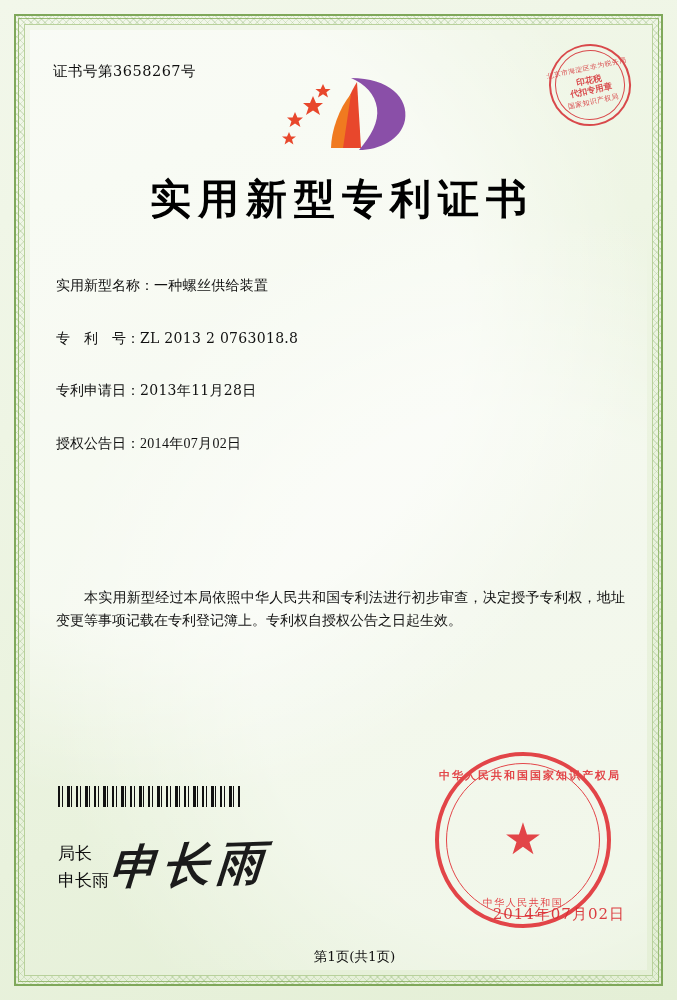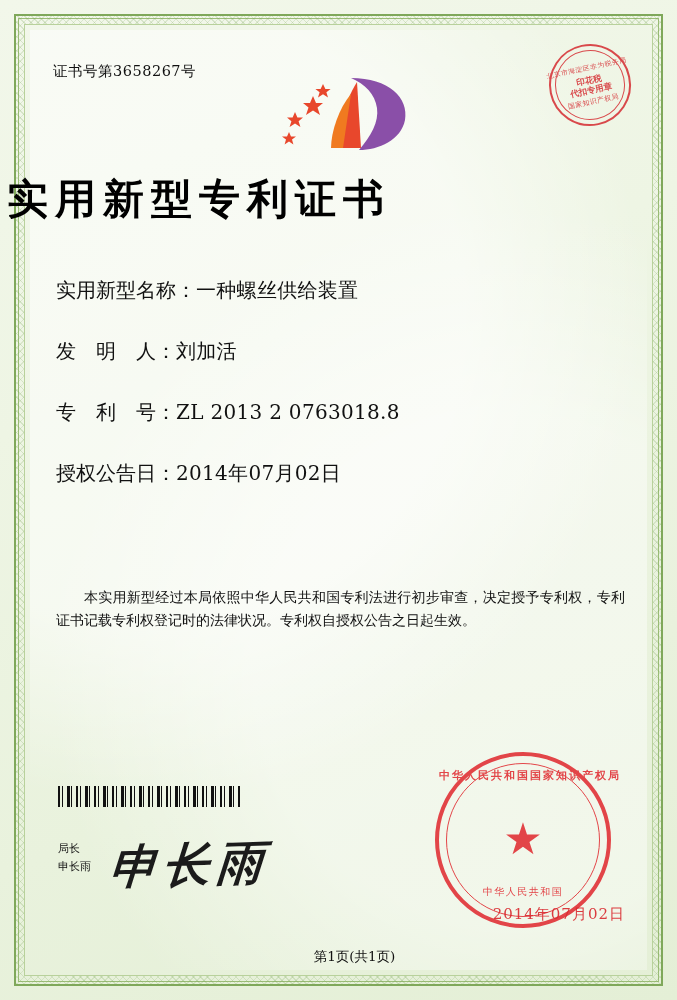--- a/index.html
+++ b/index.html
@@ -140,43 +140,44 @@
     height: 90px;
     display: flex;
     align-items: center;
     justify-content: center;
   }
 
   .title {
     position: absolute;
     left: 0; right: 0;
     top: 172px;
+    text-align: center;
     font-size: 41px;
     font-weight: bold;
     letter-spacing: 7px;
     color: #000;
     font-family: "DejaVu Serif", "Liberation Serif", serif;
     text-indent: 7px;
   }
 
   .fields {
     position: absolute;
     left: 56px;
     top: 276px;
     right: 56px;
   }
   .field-row {
-    font-size: 20px;
+    font-size: 14px;
     line-height: 1.4;
     margin-bottom: 33px;
     white-space: nowrap;
     color: #111;
     font-family: "DejaVu Serif", "Liberation Serif", serif;
   }
-  .field-row:last-child { margin-bottom: 16px; }
+  .field-row:last-child { margin-bottom: 16px; font-family: Liberation Serif, serif; }
   .field-label { letter-spacing: 0px; }
   .field-value { letter-spacing: 0.3px; }
 
   .redacted {
     display: inline-block;
     vertical-align: middle;
     position: relative;
     width: 205px;
     height: 19px;
     margin-left: 2px;
@@ -219,21 +220,21 @@
         #111 0 2px, transparent 2px 4px, #111 4px 5px, transparent 5px 9px,
         #111 9px 12px, transparent 12px 13px, #111 13px 14px, transparent 14px 18px);
   }
 
   .signature-block {
     position: absolute;
     left: 58px;
     top: 840px;
   }
   .sig-labels {
-    font-size: 11px;
+    font-size: 17px;
     line-height: 1.6;
     color: #111;
     font-family: "DejaVu Serif", "Liberation Serif", serif;
   }
   .sig-handwriting {
     position: absolute;
     left: 110px;
     top: 834px;
     font-size: 47px;
     font-family: "DejaVu Serif", "Liberation Serif", serif;
@@ -280,21 +281,21 @@
     text-align: center;
     font-size: 11px;
     font-weight: bold;
     letter-spacing: 2px;
     font-family: "DejaVu Sans", "Liberation Sans", sans-serif;
     white-space: nowrap;
   }
   .seal-bottom .arc-text-bottom {
     position: absolute;
     left: 0; right: 0;
-    bottom: 25px;
+    bottom: 14px;
     text-align: center;
     font-size: 10px;
     letter-spacing: 1.5px;
     font-family: "DejaVu Sans", "Liberation Sans", sans-serif;
     white-space: nowrap;
   }
   .seal-date {
     position: absolute;
     right: 52px;
     bottom: 76px;
@@ -357,32 +358,32 @@
     </svg>
   </div>
 
   <div class="title">实用新型专利证书</div>
 
   <div class="fields">
     <div class="field-row">
       <span class="field-label">实用新型名称：</span><span class="field-value">一种螺丝供给装置</span>
     </div>
     <div class="field-row">
-      <span class="field-label">发　明　人：</span><span class="field-value">刘加活</span>
+      <span class="field-label">专　利　号：</span><span class="field-value">ZL 2013 2 0763018.8</span>
     </div>
     <div class="field-row">
-      <span class="field-label">专　利　号：</span><span class="field-value">ZL 2013 2 0763018.8</span>
+      <span class="field-label">专利申请日：</span><span class="field-value">2013年11月28日</span>
     </div>
     <div class="field-row">
       <span class="field-label">授权公告日：</span><span class="field-value">2014年07月02日</span>
     </div>
   </div>
 
   <div class="paragraphs">
-    <p>本实用新型经过本局依照中华人民共和国专利法进行初步审查，决定授予专利权，专利证书记载专利权登记时的法律状况。专利权自授权公告之日起生效。</p>
+    <p>本实用新型经过本局依照中华人民共和国专利法进行初步审查，决定授予专利权，地址变更等事项记载在专利登记簿上。专利权自授权公告之日起生效。</p>
   </div>
 
   <div class="barcode"></div>
 
   <div class="signature-block">
     <div class="sig-labels">局长</div>
     <div class="sig-labels">申长雨</div>
   </div>
   <div class="sig-handwriting">申长雨</div>
 

